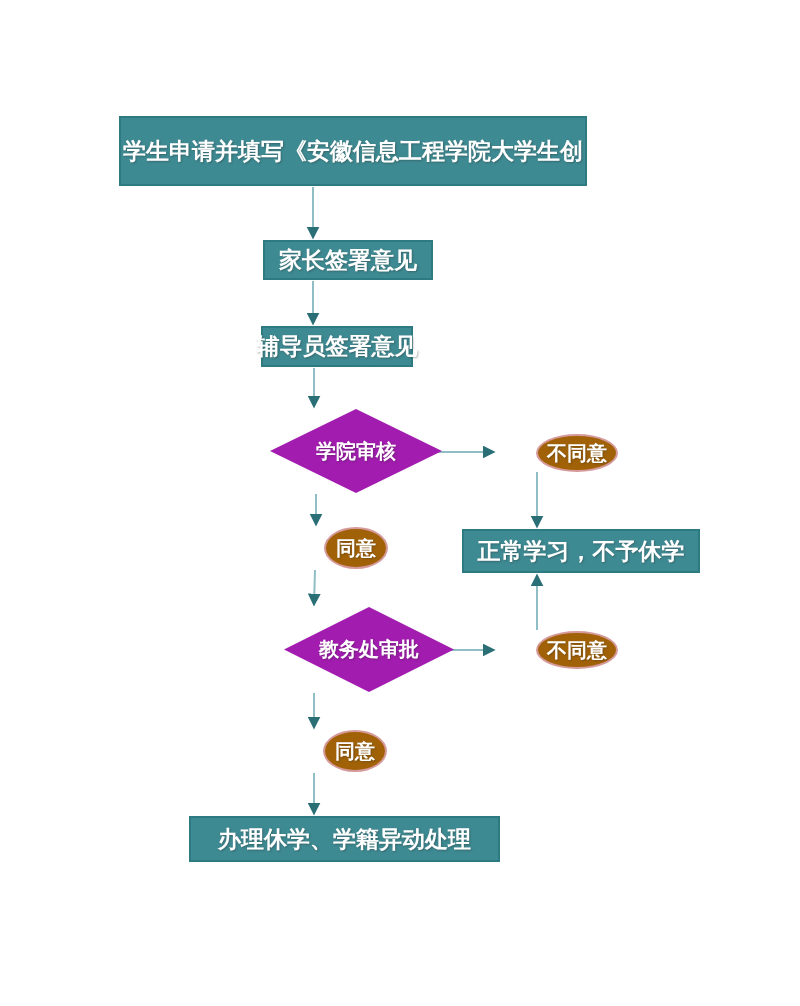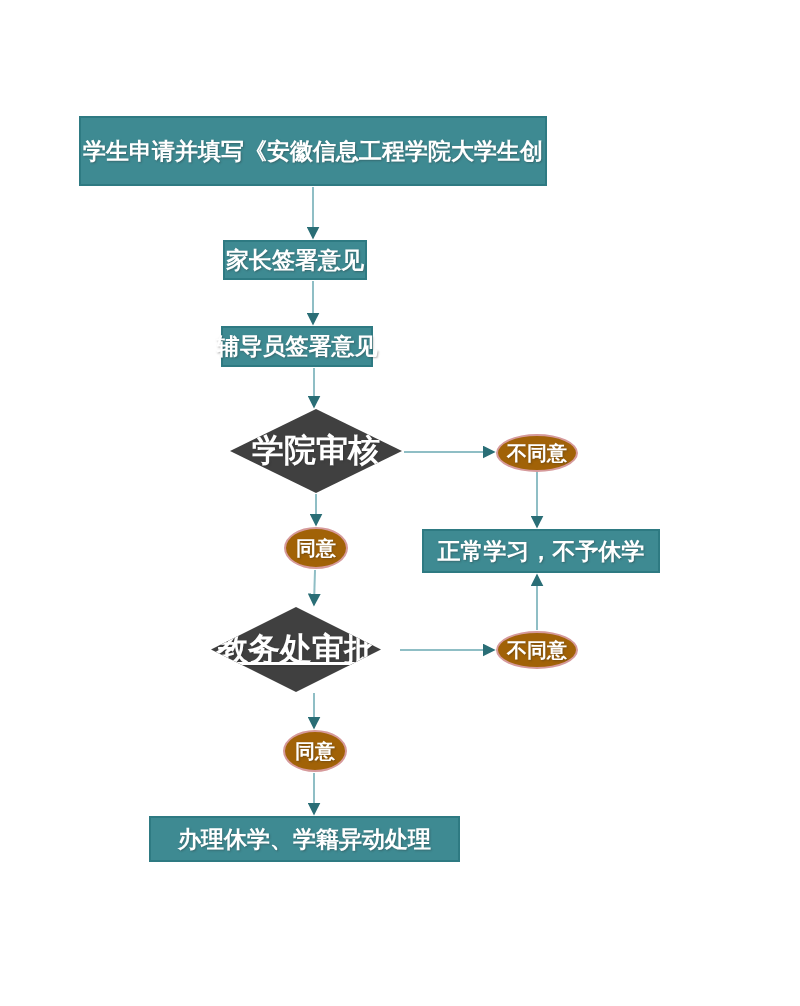--- a/index.html
+++ b/index.html
@@ -25,45 +25,46 @@
     position: absolute;
     display: flex;
     align-items: center;
     justify-content: center;
     text-align: center;
     color: #FFFFFF;
     font-weight: bold;
     box-sizing: border-box;
     text-shadow: 1px 1px 2px rgba(40,40,40,0.35);
     white-space: nowrap;
+    margin-left: 40px;
   }
   .process {
     background: #3E8A92;
     border: 2px solid #2E7A82;
     font-size: 23px;
   }
   .decision {
-    background: #404040;
+    background: #a21caf;
     clip-path: polygon(50% 0%, 100% 50%, 50% 100%, 0% 50%);
-    font-size: 32px;
+    font-size: 20px;
   }
   .result {
     background: #a16207;
     border: 2px solid #D69A9B;
     border-radius: 50%;
     font-size: 20px;
   }
   #n-apply     { left: 79px;  top: 116px; width: 468px; height: 70px; flex-direction: column; line-height: 31px; font-size: 23px; }
-  #n-parent    { left: 223px; top: 240px; width: 144px; height: 40px; }
+  #n-parent    { left: 223px; top: 240px; width: 170px; height: 40px; }
   #n-counselor { left: 221px; top: 326px; width: 152px; height: 41px; }
   #n-college   { left: 230px; top: 409px; width: 172px; height: 84px; }
   #n-disagree1 { left: 496px; top: 434px; width: 82px;  height: 38px; }
   #n-agree1    { left: 284px; top: 527px; width: 64px;  height: 42px; }
   #n-normal    { left: 422px; top: 529px; width: 238px; height: 44px; }
-  #n-academic  { left: 211px; top: 607px; width: 170px; height: 85px; text-decoration: underline; }
+  #n-academic  { left: 244px; top: 607px; width: 170px; height: 85px; }
   #n-disagree2 { left: 496px; top: 631px; width: 82px;  height: 38px; }
   #n-agree2    { left: 283px; top: 730px; width: 64px;  height: 42px; }
   #n-final     { left: 149px; top: 816px; width: 311px; height: 46px; }
 </style>
 </head>
 <body>
 
 <div class="canvas">
 
   <svg class="connectors" viewBox="0 0 800 1006" xmlns="http://www.w3.org/2000/svg">

